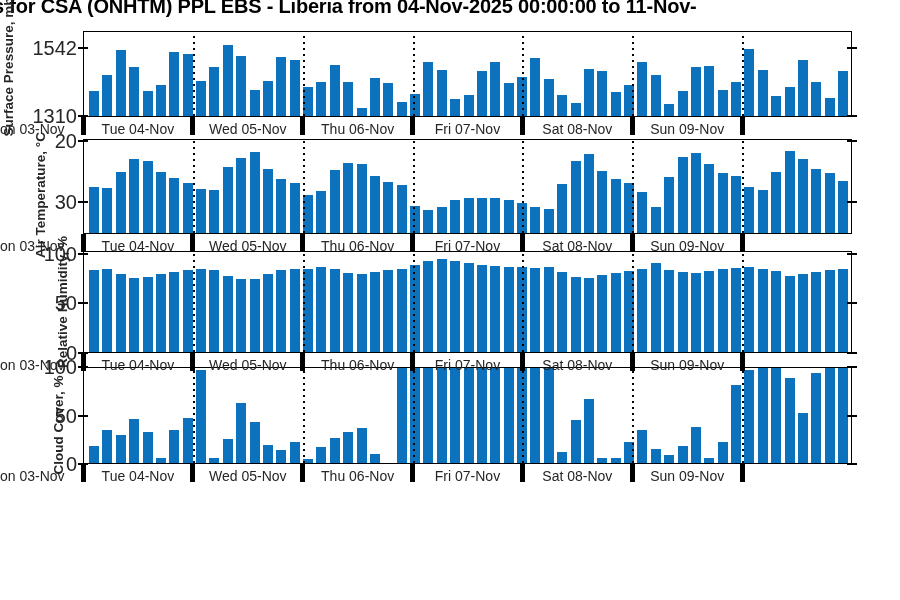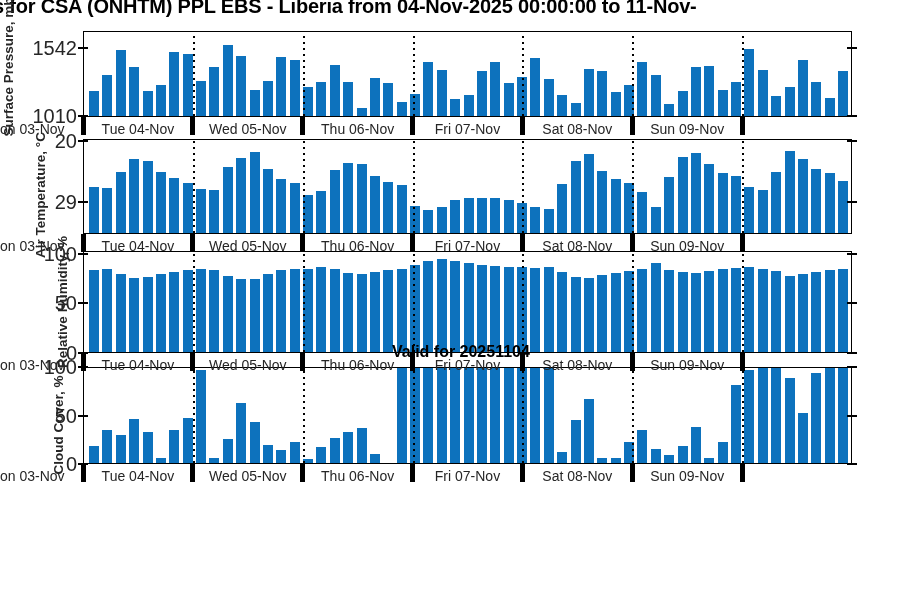--- a/index.html
+++ b/index.html
@@ -315,27 +315,26 @@
       <div class="gridline" style="left: 438.429px;"></div>
       <div class="gridline" style="left: 548.286px;"></div>
       <div class="gridline" style="left: 658.143px;"></div>
     </div>
 
   <div class="ylabel" style="left:8px;top:67px;">Surface Pressure, mb</div>
   <div class="ylabel" style="left:40px;top:195px;">Air Temperature, °C</div>
   <div class="ylabel" style="left:62px;top:302px;">Relative Humidity, %</div>
   <div class="ylabel" style="left:58px;top:425px;">Cloud Cover, %</div>
 
-  <div class="watermark">Valid for 20251104</div>
 <div class="ytick" style="left: 78px; top: 47.4687px;"></div>
     <div class="ytick" style="left: 847px; top: 47.4687px;"></div>
     <div class="yticklabel" style="top: 37.4687px;">1542</div>
     <div class="ytick" style="left: 78px; top: 114.656px;"></div>
     <div class="ytick" style="left: 847px; top: 114.656px;"></div>
-    <div class="yticklabel" style="top: 104.656px;">1010</div>
+    <div class="yticklabel" style="top: 104.656px;">1310</div>
     <div class="xrow" style="top: 121px;">
       <span class="xstart">on 03-Nov</span>
       <span class="xday" style="left: 82.9286px;">Tue 04-Nov</span>
       <span class="xday" style="left: 192.786px;">Wed 05-Nov</span>
       <span class="xday" style="left: 302.643px;">Thu 06-Nov</span>
       <span class="xday" style="left: 412.5px;">Fri 07-Nov</span>
       <span class="xday" style="left: 522.357px;">Sat 08-Nov</span>
       <span class="xday" style="left: 632.214px;">Sun 09-Nov</span>
     </div>
     <div class="daymark" style="left: 80.5px; top: 117px;"></div>
@@ -343,21 +342,21 @@
     <div class="daymark" style="left: 300.214px; top: 117px;"></div>
     <div class="daymark" style="left: 410.071px; top: 117px;"></div>
     <div class="daymark" style="left: 519.929px; top: 117px;"></div>
     <div class="daymark" style="left: 629.786px; top: 117px;"></div>
     <div class="daymark" style="left: 739.643px; top: 117px;"></div>
     <div class="ytick" style="left: 78px; top: 140.436px;"></div>
     <div class="ytick" style="left: 847px; top: 140.436px;"></div>
     <div class="yticklabel" style="top: 130.436px;">20</div>
     <div class="ytick" style="left: 78px; top: 201.333px;"></div>
     <div class="ytick" style="left: 847px; top: 201.333px;"></div>
-    <div class="yticklabel" style="top: 191.333px;">29</div>
+    <div class="yticklabel" style="top: 191.333px;">30</div>
     <div class="xrow" style="top: 238px;">
       <span class="xstart">on 03-Nov</span>
       <span class="xday" style="left: 82.9286px;">Tue 04-Nov</span>
       <span class="xday" style="left: 192.786px;">Wed 05-Nov</span>
       <span class="xday" style="left: 302.643px;">Thu 06-Nov</span>
       <span class="xday" style="left: 412.5px;">Fri 07-Nov</span>
       <span class="xday" style="left: 522.357px;">Sat 08-Nov</span>
       <span class="xday" style="left: 632.214px;">Sun 09-Nov</span>
     </div>
     <div class="daymark" style="left: 80.5px; top: 234px;"></div>

